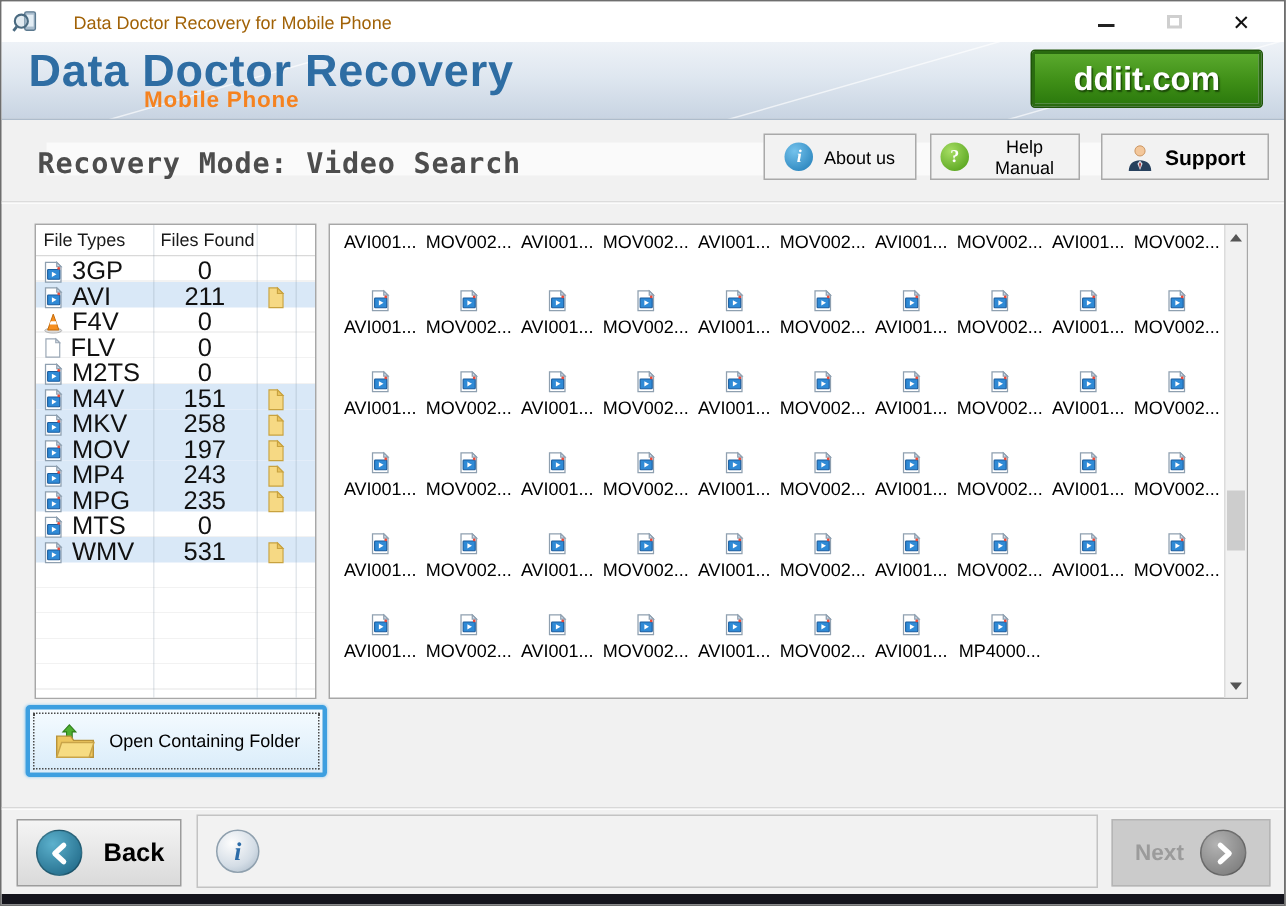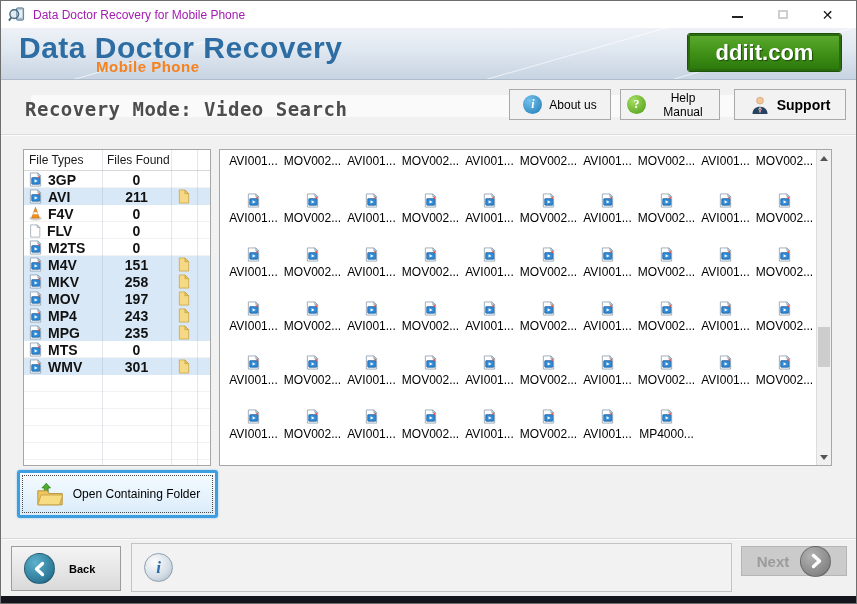--- a/index.html
+++ b/index.html
@@ -4,21 +4,21 @@
 <style>
   html,body{margin:0;padding:0;background:#3a3a3a;}
   *{box-sizing:border-box;}
   .window{position:relative;width:857px;height:604px;background:#f1f1f1;
     border:1px solid #6e6e6e;font-family:"Liberation Sans",sans-serif;overflow:hidden;}
 
   
   .titlebar{position:absolute;left:0;top:0;width:100%;height:27px;background:#ffffff;
     display:flex;align-items:center;}
   .app-icon{margin-left:7px;width:17px;height:17px;display:inline-flex;}
-  .title-text{margin-left:8px;font-size:12px;color:#a21caf;}
+  .title-text{margin-left:24px;font-size:12px;color:#a16207;}
   .win-controls{position:absolute;right:6px;top:0;height:27px;display:flex;}
   .wc{width:45px;height:27px;display:flex;align-items:center;justify-content:center;cursor:pointer;}
   .glyph-min{width:11px;border-bottom:2px solid #222;margin-top:5px;}
   .glyph-max{width:10px;height:9px;border:2px solid #cfcfcf;}
   .glyph-close{font-size:14px;color:#111;line-height:1;}
 
   
   .header{position:absolute;left:0;top:27px;width:100%;height:52px;
     background:linear-gradient(180deg,#eef2f7 0%,#dfe7f0 45%,#c8d4e2 100%);
     border-bottom:1px solid #aebccb;overflow:hidden;}
@@ -55,21 +55,21 @@
 
   
   .file-panel{position:absolute;left:22px;top:148px;width:188px;height:317px;background:#fff;
     border:1px solid #a7a7a7;}
   .thead{display:grid;grid-template-columns:78px 69px 26px 1fr;height:21px;border-bottom:1px solid #d9d9d9;
     align-items:center;font-size:12px;color:#1a1a1a;background:#fff;}
   .th{padding-left:5px;height:100%;display:flex;align-items:center;cursor:pointer;}
   .tbody{position:relative;height:294px;
     background:repeating-linear-gradient(180deg,#ffffff 0px,#ffffff 16px,#f2f2f2 16px,#f2f2f2 17px);}
   .trow{display:grid;grid-template-columns:78px 69px 26px 1fr;height:17px;align-items:center;
-    font-size:14px;color:#111;cursor:pointer;font-weight:bold;}
+    font-size:17px;color:#111;cursor:pointer;}
   .trow.hl{background:#d9e8f7;}
   .tname{display:flex;align-items:center;gap:5px;padding-left:4px;overflow:hidden;}
   .tcnt{text-align:center;}
   .tfold{display:flex;justify-content:center;}
   .vguide{position:absolute;top:0;bottom:0;width:1px;background:rgba(130,150,170,0.22);}
 
   
   .grid-panel{position:absolute;left:218px;top:148px;width:613px;height:317px;background:#fff;
     border:1px solid #a7a7a7;}
   .grid-content{position:absolute;left:4px;top:0;right:15px;bottom:0;overflow:hidden;}
@@ -93,34 +93,34 @@
     border:3px solid #3d9fe0;border-radius:3px;background:linear-gradient(180deg,#f5fbff,#d9ecfa);
     box-shadow:0 0 2px #7cc3ef;cursor:pointer;font-family:inherit;}
   .dotted{position:absolute;inset:2px;border:1px dotted #4a4a4a;display:flex;align-items:center;
     justify-content:center;gap:8px;font-size:12px;color:#000;}
 
   
   .footer-divider{position:absolute;left:0;top:537px;width:100%;height:2px;
     border-top:1px solid #d8d8d8;border-bottom:1px solid #fbfbfb;}
   .back{position:absolute;left:10px;top:545px;width:110px;height:45px;
     background:linear-gradient(180deg,#f4f4f4,#dadada);border:1px solid #9c9c9c;
-    display:flex;align-items:center;gap:14px;padding-left:12px;font-weight:bold;font-size:11px;
+    display:flex;align-items:center;gap:14px;padding-left:12px;font-weight:bold;font-size:17px;
     color:#000;font-family:inherit;cursor:pointer;}
   .circ{width:31px;height:31px;border-radius:50%;display:flex;align-items:center;justify-content:center;flex:none;
     border:1px solid rgba(0,0,0,0.25);}
   .back-c{background:radial-gradient(circle at 35% 30%,#5cb1cd,#19607f);}
   .next-c{background:radial-gradient(circle at 35% 30%,#b3b3b3,#747474);}
   .info-box{position:absolute;left:130px;top:542px;width:601px;height:49px;background:#f2f2f2;
     border:1px solid #c3c3c3;display:flex;align-items:center;gap:13px;padding-left:12px;}
   .info-badge{width:29px;height:29px;border-radius:50%;flex:none;
     background:radial-gradient(circle at 35% 30%,#fdfdfd,#d4dde6 60%,#a3b4c4);
     border:1px solid #8fa0ae;color:#2c6ca8;font:italic bold 17px "Liberation Serif",serif;
     display:flex;align-items:center;justify-content:center;}
   .info-lines{font-size:11.5px;line-height:15px;color:#000;}
-  .next{position:absolute;left:740px;top:545px;width:106px;height:30px;background:#cbcbcb;
+  .next{position:absolute;left:740px;top:545px;width:106px;height:45px;background:#cbcbcb;
     border:1px solid #b5b5b5;display:flex;align-items:center;justify-content:center;gap:11px;
     color:#9b9b9b;font-weight:bold;font-size:15px;font-family:inherit;cursor:default;}
   .bottom-strip{position:absolute;left:0;bottom:0;width:100%;height:7px;background:#14141c;}
 </style>
 </head>
 <body>
 
 <div class="window">
 
   <div class="titlebar">
@@ -418,21 +418,21 @@
               <svg viewBox="0 0 16 16" width="15" height="15">
                 <path d="M2.5 1 h8 l3 3 v11 h-11 z" fill="#ffffff" stroke="#8fa0b0" stroke-width="0.9"></path>
                 <path d="M10.5 1 l3 3 h-3 z" fill="#d6e4f2" stroke="#8fa0b0" stroke-width="0.9"></path>
                 <rect x="4" y="6" width="8.6" height="7" rx="0.5" fill="#2f8ad6" stroke="#1a5c9e" stroke-width="0.8"></rect>
                 <circle cx="11.9" cy="5.3" r="1" fill="#e84a3a"></circle>
                 <path d="M7 7.7 l3.3 1.8 -3.3 1.8 z" fill="#ffffff"></path>
               </svg>
             </span>
             <span>WMV</span>
           </div>
-          <div class="tcnt">301</div>
+          <div class="tcnt">531</div>
           <div class="tfold">
             <span class="ic">
               <svg viewBox="0 0 12 16" width="12" height="15">
                 <path d="M1 1 h6 l4 4 v10 H1 z" fill="#f6d984" stroke="#c8a23f" stroke-width="0.8"></path>
                 <path d="M7 1 l4 4 h-4 z" fill="#e9c35e" stroke="#c8a23f" stroke-width="0.8"></path>
               </svg>
             </span>
           </div>
           <div></div>
         </div>

